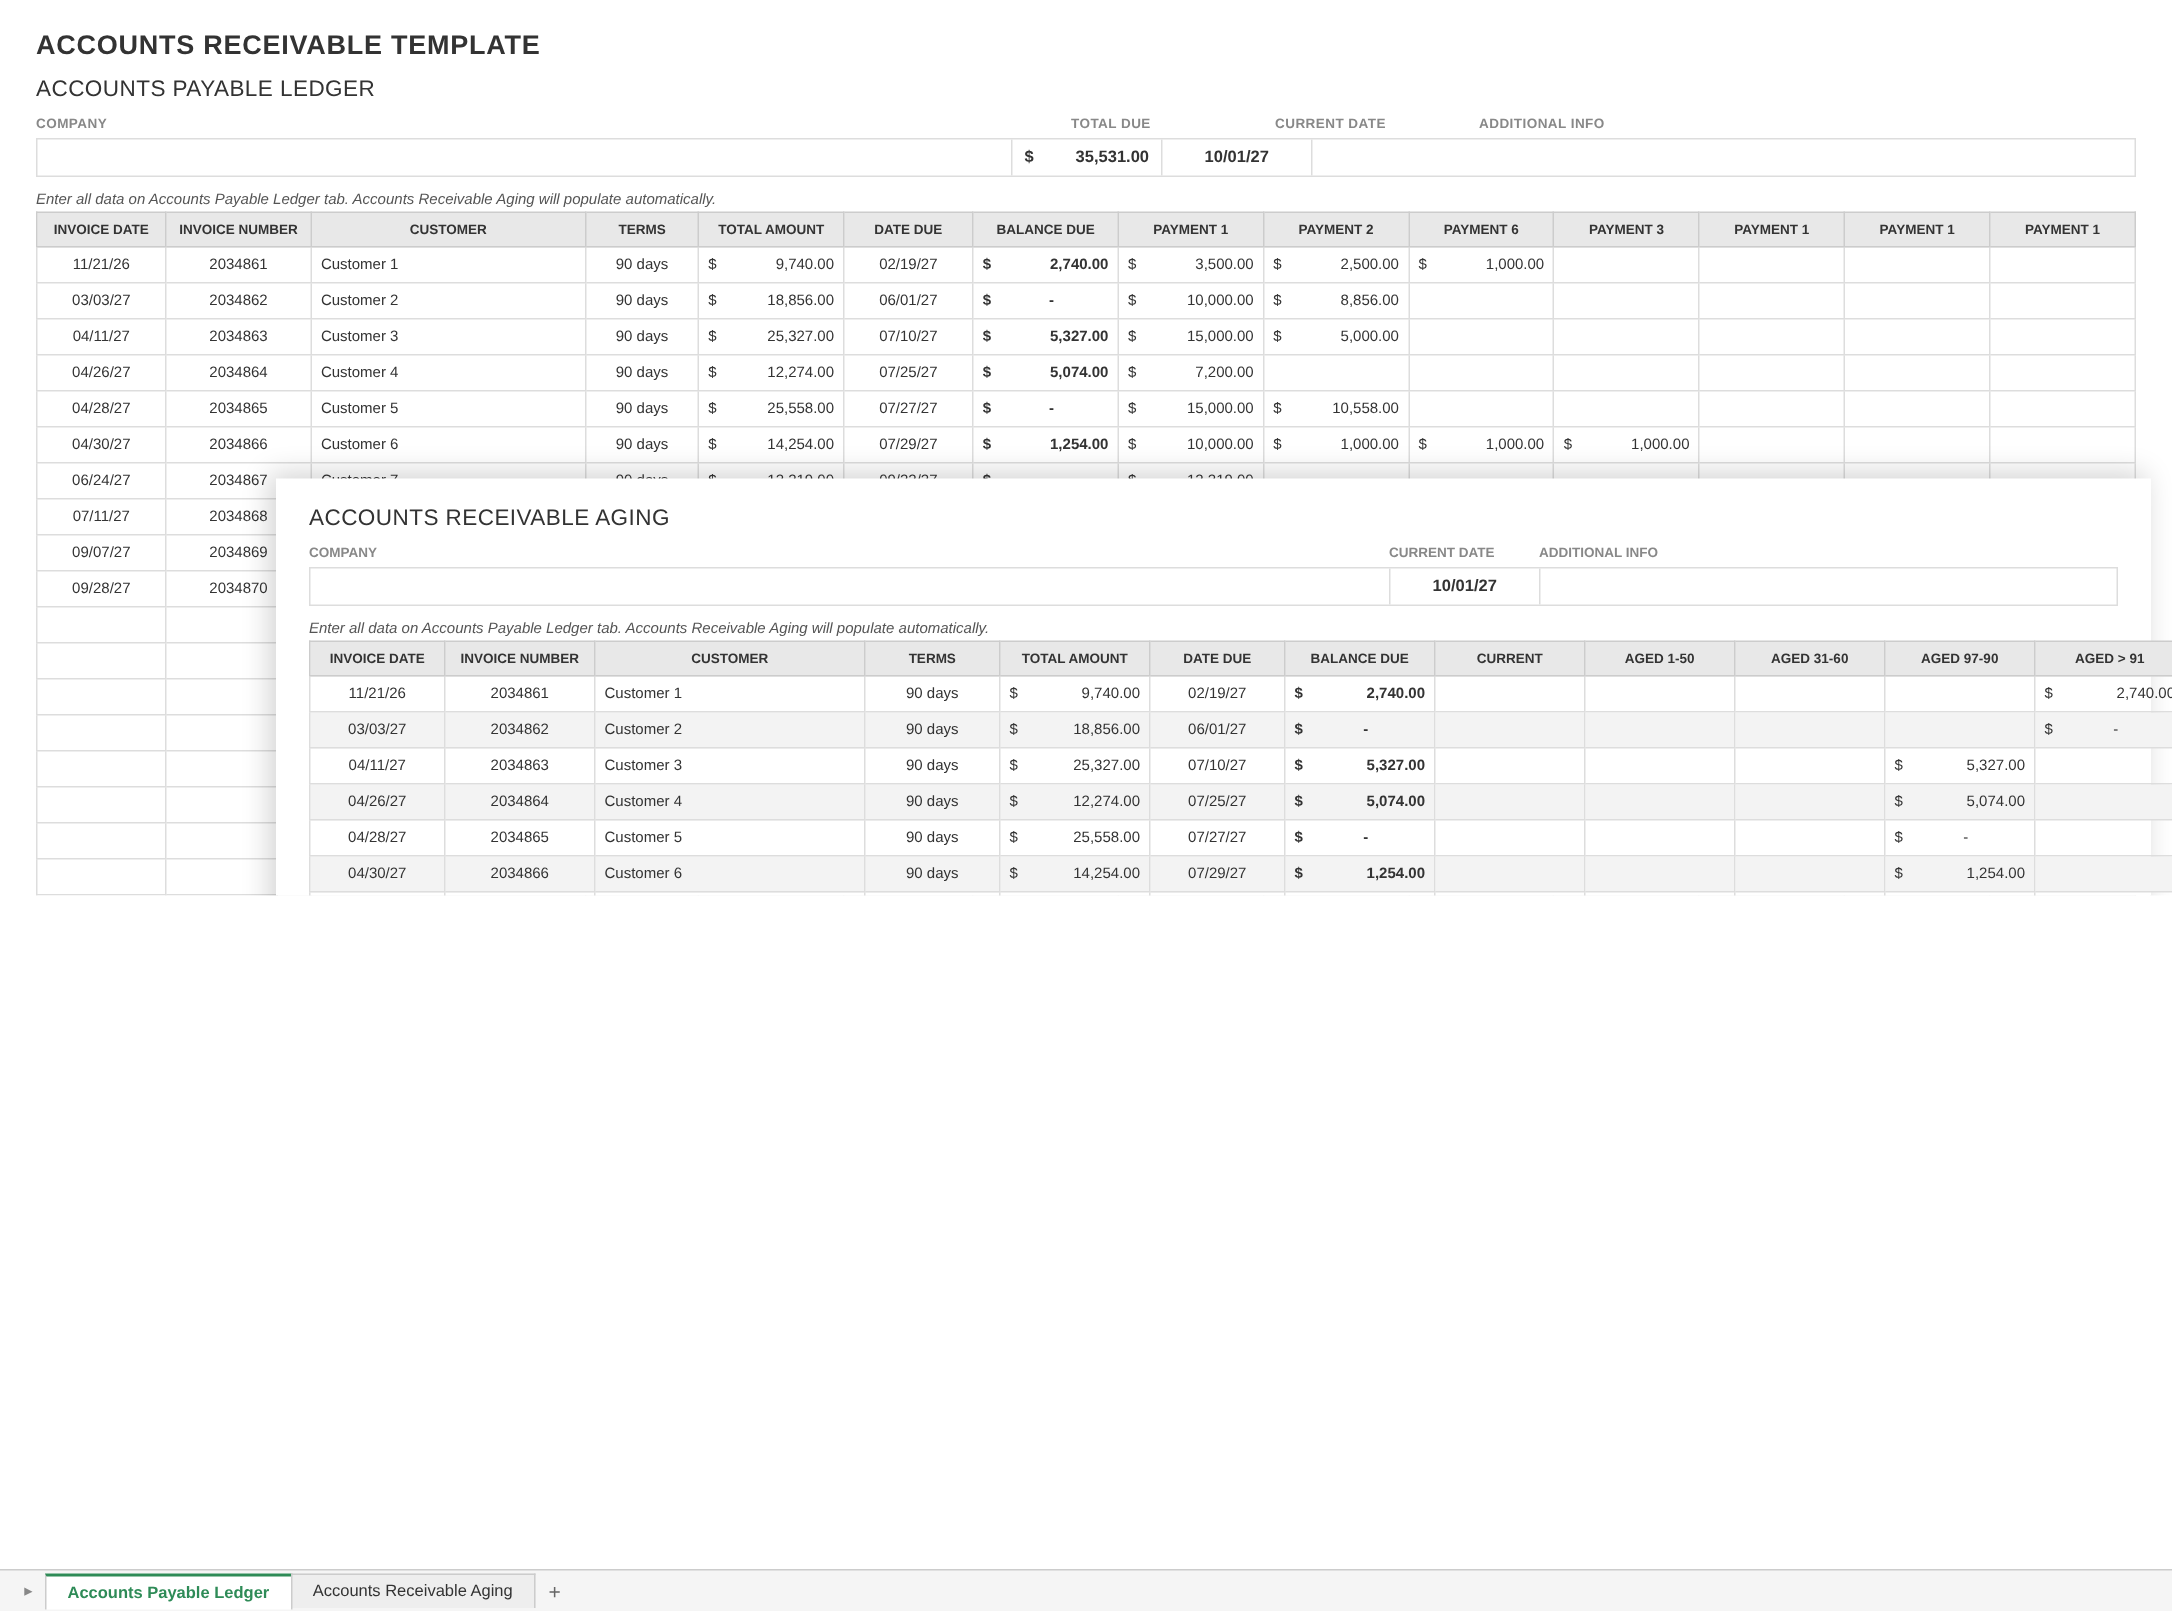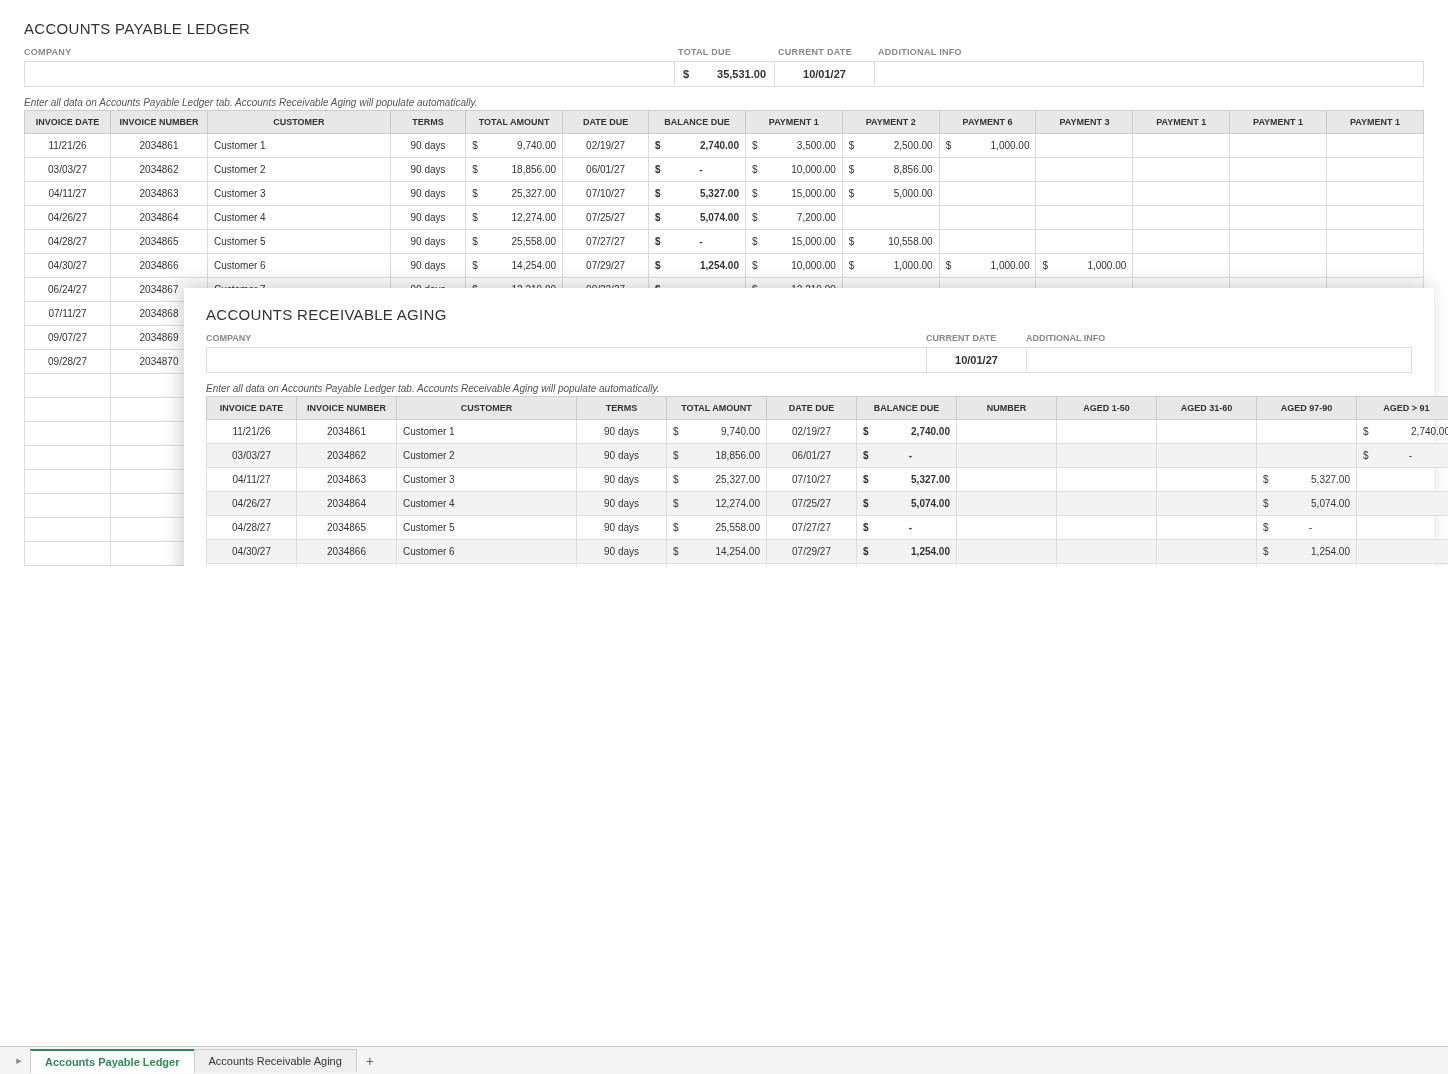--- a/index.html
+++ b/index.html
@@ -2,21 +2,21 @@
 <html><head>
 <meta charset="utf-8">
 <style>
 * { box-sizing: border-box; margin: 0; padding: 0; }
 body { font-family: Arial, Helvetica, sans-serif; font-size: 11px; color: #333; background: #fff; width: 1448px; }
 .page { padding: 20px 24px 0 24px; }
 h1 { font-size: 18px; font-weight: 700; letter-spacing: 0.5px; color: #333; margin-bottom: 10px; }
 h2 { font-size: 15px; font-weight: 400; letter-spacing: 0.3px; color: #333; margin-bottom: 8px; }
 .meta-row { display: flex; gap: 0; margin-bottom: 4px; }
 .meta-company { flex: 0 0 650px; }
-.meta-cell { flex: 0 0 100px; padding: 0 4px; }
+.meta-cell { flex: 0 0 100px; padding: 0 4px; margin-left: 36px; }
 .meta-label { font-size: 9px; font-weight: 700; color: #888; letter-spacing: 0.3px; }
 .meta-value-row { display: flex; border: 1px solid #ddd; height: 26px; margin: 4px 0 10px 0; }
 .meta-value-row .vbox { border-right: 1px solid #ddd; display: flex; align-items: center; justify-content: center; font-size: 11px; }
 .meta-value-row .vbox.company { flex: 0 0 650px; }
 .meta-value-row .vbox.total { flex: 0 0 100px; font-weight: 700; }
 .meta-value-row .vbox.date { flex: 0 0 100px; font-weight: 700; }
 .meta-value-row .vbox.info { flex: 1; border-right: none; }
 .note { font-style: italic; font-size: 10px; color: #555; margin-bottom: 2px; }
 table { border-collapse: collapse; width: 100%; table-layout: fixed; }
 th { background: #e8e8e8; font-size: 9px; font-weight: 700; padding: 6px 4px; border: 1px solid #ccc; text-align: center; }
@@ -50,20 +50,21 @@
 .sheet-tabs { position: fixed; bottom: 0; left: 0; right: 0; height: 28px; background: #f5f5f5; border-top: 1px solid #ccc; display: flex; align-items: center; padding-left: 8px; gap: 0; font-size: 11px; }
 .sheet-tabs .nav { width: 22px; text-align: center; color: #888; }
 .sheet-tabs .tab { padding: 5px 14px; border: 1px solid #ccc; border-bottom: none; background: #eee; margin-right: -1px; cursor: pointer; }
 .sheet-tabs .tab.active { background: #fff; color: #2e8b57; font-weight: 700; border-top: 2px solid #2e8b57; }
 .sheet-tabs .add { width: 28px; text-align: center; color: #666; cursor: pointer; font-size: 14px; }
 </style>
 </head>
 <body>
 
 <div class="page">
+  <h1>ACCOUNTS RECEIVABLE TEMPLATE</h1>
 
   <div class="ledger-wrap">
     <h2>ACCOUNTS PAYABLE LEDGER</h2>
 
     <div class="meta-row">
       <div class="meta-company"><span class="meta-label">COMPANY</span></div>
       <div class="meta-cell"><span class="meta-label">TOTAL DUE</span></div>
       <div class="meta-cell"><span class="meta-label">CURRENT DATE</span></div>
       <div class="meta-cell"><span class="meta-label">ADDITIONAL INFO</span></div>
     </div>
@@ -472,21 +473,21 @@
         </colgroup>
         <thead>
             <tr id="aging-head">
               <th>INVOICE DATE</th>
               <th>INVOICE NUMBER</th>
               <th>CUSTOMER</th>
               <th>TERMS</th>
               <th>TOTAL AMOUNT</th>
               <th>DATE DUE</th>
               <th>BALANCE DUE</th>
-              <th>NUMBER</th>
+              <th>CURRENT</th>
               <th>AGED 1-50</th>
               <th>AGED 31-60</th>
               <th>AGED 97-90</th>
               <th>AGED &gt; 91</th>
             </tr>
           </thead>
         <tbody id="aging-body">
             <tr class="">
               <td class="c">11/21/26</td>
               <td class="c">2034861</td>

